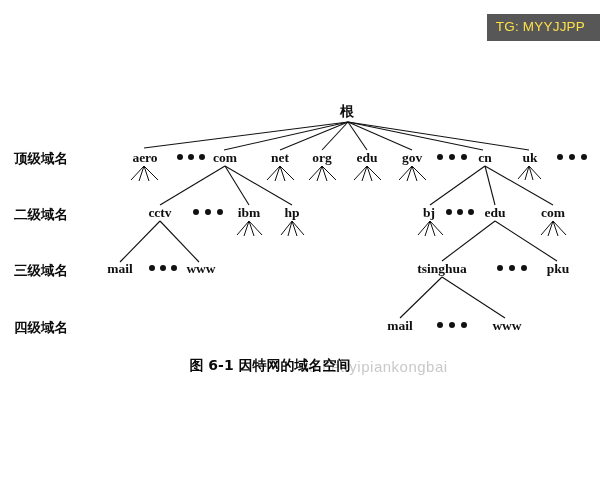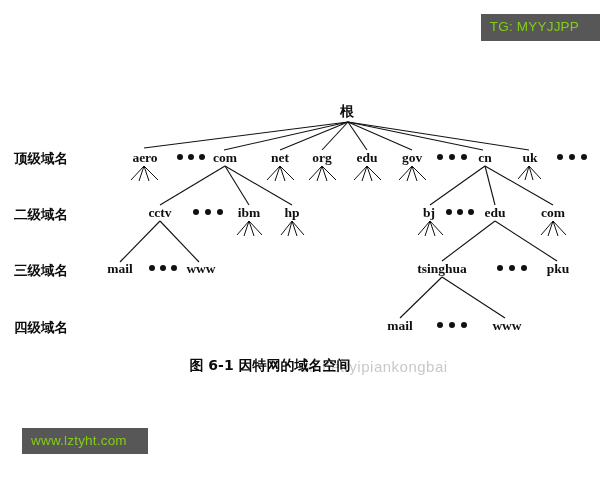--- a/index.html
+++ b/index.html
@@ -18,25 +18,25 @@
   #diagram-svg {
     position: absolute;
     left: 0;
     top: 0;
     width: 600px;
     height: 480px;
   }
   .badge {
     position: absolute;
     background: #575757;
-    color: #84cc16;
+    color: #fde047;
     font-family: "Liberation Sans", sans-serif;
     font-size: 13px;
     line-height: 1;
-    padding: 6px 21px 7px 9px;
+    padding: 6px 15px 7px 9px;
     letter-spacing: 0.2px;
     white-space: nowrap;
   }
   #badge-tg {
     right: 0;
     top: 14px;
     font-size: 13.5px;
   }
   #badge-site {
     left: 22px;
@@ -281,15 +281,14 @@
 
     <text class="node-label" x="400" y="330">mail</text>
     <text class="node-label" x="507" y="330">www</text>
 
     <text class="watermark-text" x="300" y="372">du.net/yipiankongbai</text>
     <text class="caption-text" x="270" y="370">图 6-1    因特网的域名空间</text>
 
   </svg>
 
   <div class="badge" id="badge-tg">TG: MYYJJPP</div>
-  <div class="badge" id="badge-site">www.lztyht.com</div>
 
 </div>
 
 </body></html>

